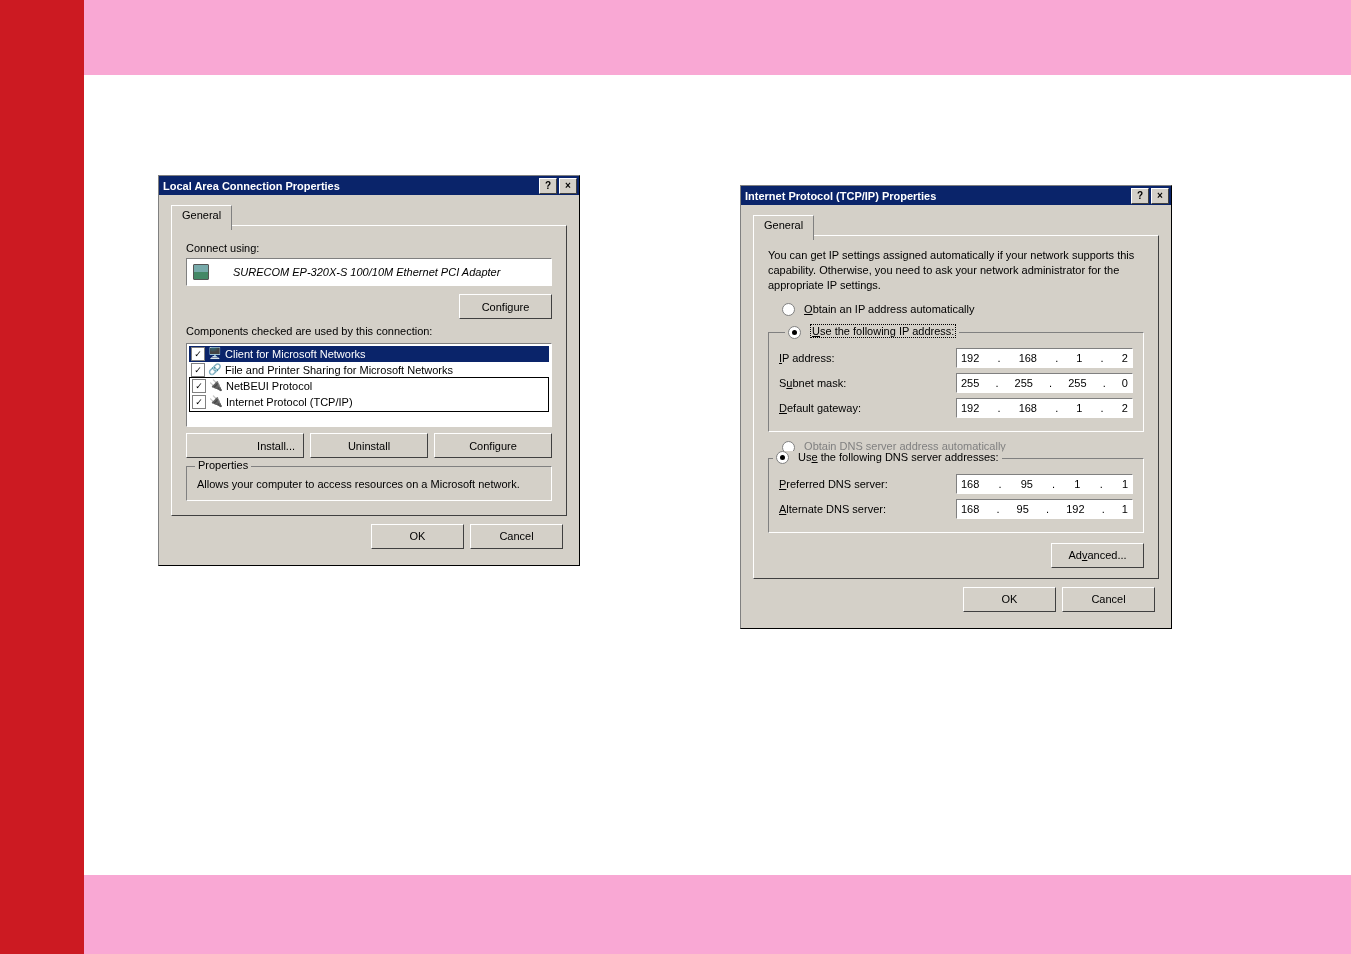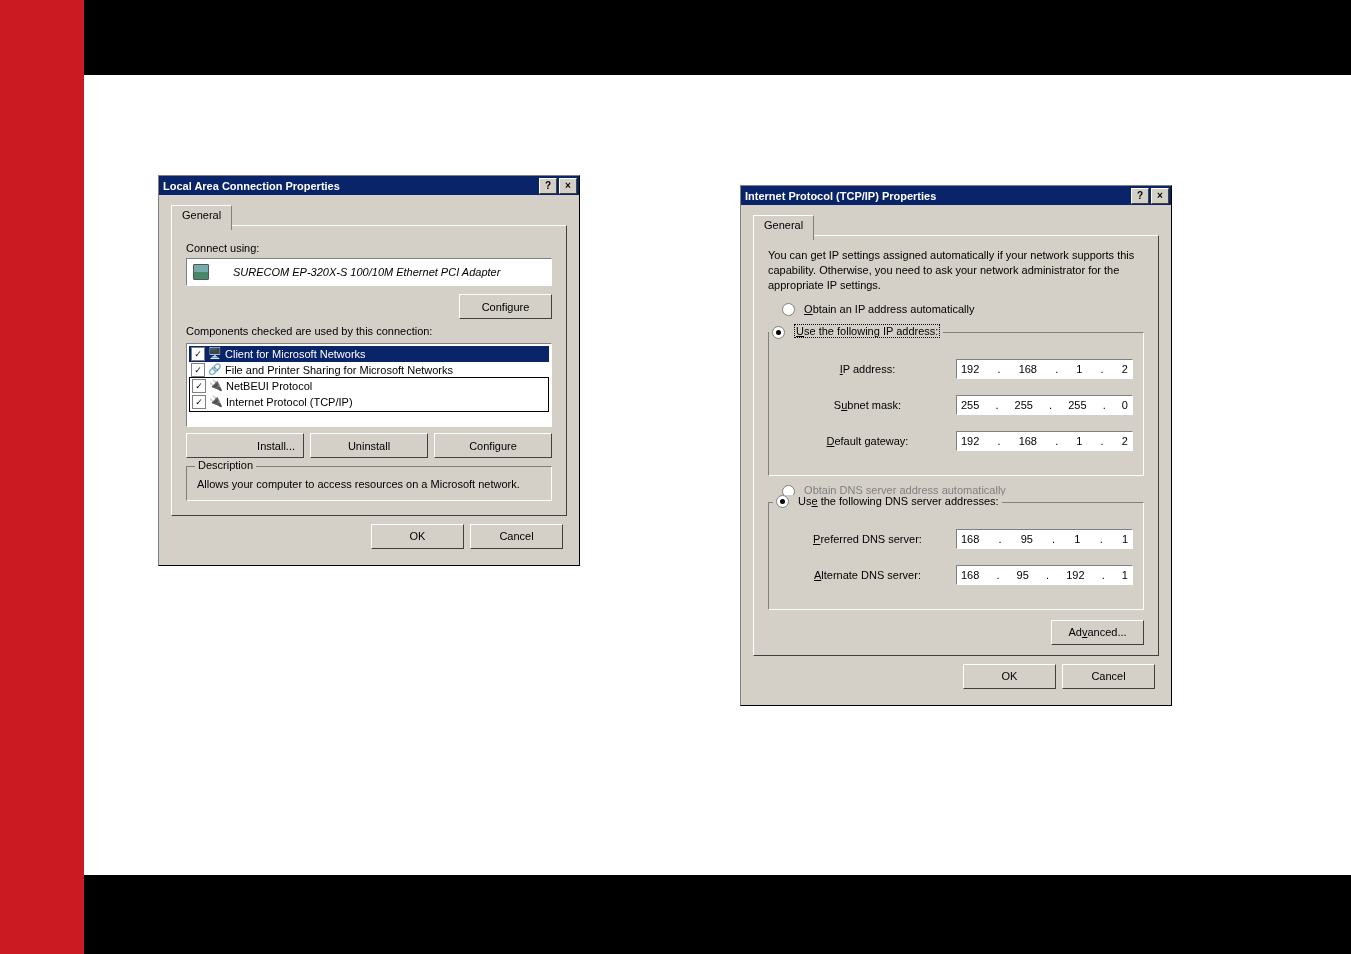--- a/index.html
+++ b/index.html
@@ -1,16 +1,16 @@
 <!DOCTYPE html>
 <html><head>
 <meta charset="utf-8">
 <style>
   html,body{margin:0;padding:0;width:1351px;height:954px;font-family:Tahoma,Arial,sans-serif;font-size:11px;background:#d6d6d6;color:#000;}
-  .page{position:relative;width:1351px;height:954px;background:#000000;}
+  .page{position:relative;width:1351px;height:954px;background:#f9a8d4;}
   .redbar{position:absolute;left:0;top:0;width:84px;height:954px;background:#cc1a22;}
   .whitearea{position:absolute;left:84px;top:75px;right:0;height:800px;background:#ffffff;}
 
   
   .win{position:absolute;background:#d4d0c8;border:1px solid #808080;border-right-color:#000;border-bottom-color:#000;}
   .titlebar{height:19px;background:linear-gradient(#0a246a,#0a246a);color:#fff;display:flex;align-items:center;padding:0 2px 0 4px;font-weight:bold;font-size:11px;}
   .titlebar .spacer{flex:1;}
   .tbb{width:16px;height:14px;margin-left:2px;background:#d4d0c8;border:1px solid;border-color:#fff #404040 #404040 #fff;color:#000;display:flex;align-items:center;justify-content:center;font-size:10px;font-weight:bold;}
 
   .body{padding:10px 12px 8px 12px;background:#d4d0c8;}
@@ -35,21 +35,21 @@
   .group{border:1px solid;border-color:#808080 #fff #fff #808080;padding:10px 10px 8px 10px;margin:8px 0 4px 0;position:relative;}
   .group .legend{position:absolute;top:-8px;left:8px;background:#d4d0c8;padding:0 3px;font-size:11px;}
   .cbk{width:12px;height:12px;border:1px solid #808080;background:#fff;display:inline-block;vertical-align:middle;margin-right:6px;}
   .footer{display:flex;justify-content:flex-end;gap:6px;padding:8px 4px 8px 0;}
 
   
   .radio{width:11px;height:11px;border:1px solid #808080;border-radius:50%;background:#fff;display:inline-flex;align-items:center;justify-content:center;margin-right:6px;vertical-align:middle;}
   .radio .dot{width:5px;height:5px;border-radius:50%;background:#000;}
   .ipin{display:inline-flex;align-items:center;gap:0;border:1px solid;border-color:#808080 #fff #fff #808080;background:#fff;height:18px;width:170px;padding:0 4px;justify-content:space-between;font-size:11px;}
   .ipin .dot{padding:0 3px;}
-  .formrow{display:flex;align-items:center;justify-content:space-between;margin:16px 0;text-align:center;}
+  .formrow{display:flex;align-items:center;justify-content:space-between;margin:5px 0;}
   .formrow .flabel{width:180px;}
   .und{text-decoration:underline;}
   .disabled{color:#808080;}
   .dashbox{border:1px dotted #000;padding:0 1px;}
 
   
   .icn.nic{background:linear-gradient(#7aa 50%,#486 50%);border:1px solid #555;border-radius:1px;}
 </style>
 </head>
 <body>
@@ -115,21 +115,21 @@
             </div>
           <div class="raised-btn" style="flex:1;">
               <span>Uninstall</span>
             </div>
           <div class="raised-btn" style="flex:1;">
               <span>Configure</span>
             </div>
         </div>
 
         <div class="group">
-          <div class="legend">Description</div>
+          <div class="legend">Properties</div>
           <div style="line-height:1.35;">Allows your computer to access resources on a Microsoft network.</div>
         </div>
 
       </div>
 
       <div class="footer">
         <div class="raised-btn" style="width:75px;">
             <span>OK</span>
           </div>
         <div class="raised-btn" style="width:75px;">
@@ -152,21 +152,21 @@
       </div>
       <div class="tabpanel">
 
         <div style="line-height:1.35;margin-bottom:10px;">You can get IP settings assigned automatically if your network supports this capability. Otherwise, you need to ask your network administrator for the appropriate IP settings.</div>
 
         <div style="padding-left:14px;margin-bottom:16px;">
           <span class="radio"></span>
           <span><span class="und">O</span><span>btain an IP address automatically</span></span>
         </div>
         <div class="group" style="margin-top:4px;">
-          <div class="legend" style="left:0;top:-8px;">
+          <div class="legend" style="left:16px;top:-8px;">
             <span class="radio">
                 <span class="dot"></span>
               </span>
             <span class="dashbox"><span class="und">U</span><span>se the following IP address:</span></span>
           </div>
           <div class="formrow">
             <div class="flabel"><span class="und">I</span><span>P address:</span></div>
             <div class="ipin">
               <span>192</span>
                 <span class="dot">.</span>

